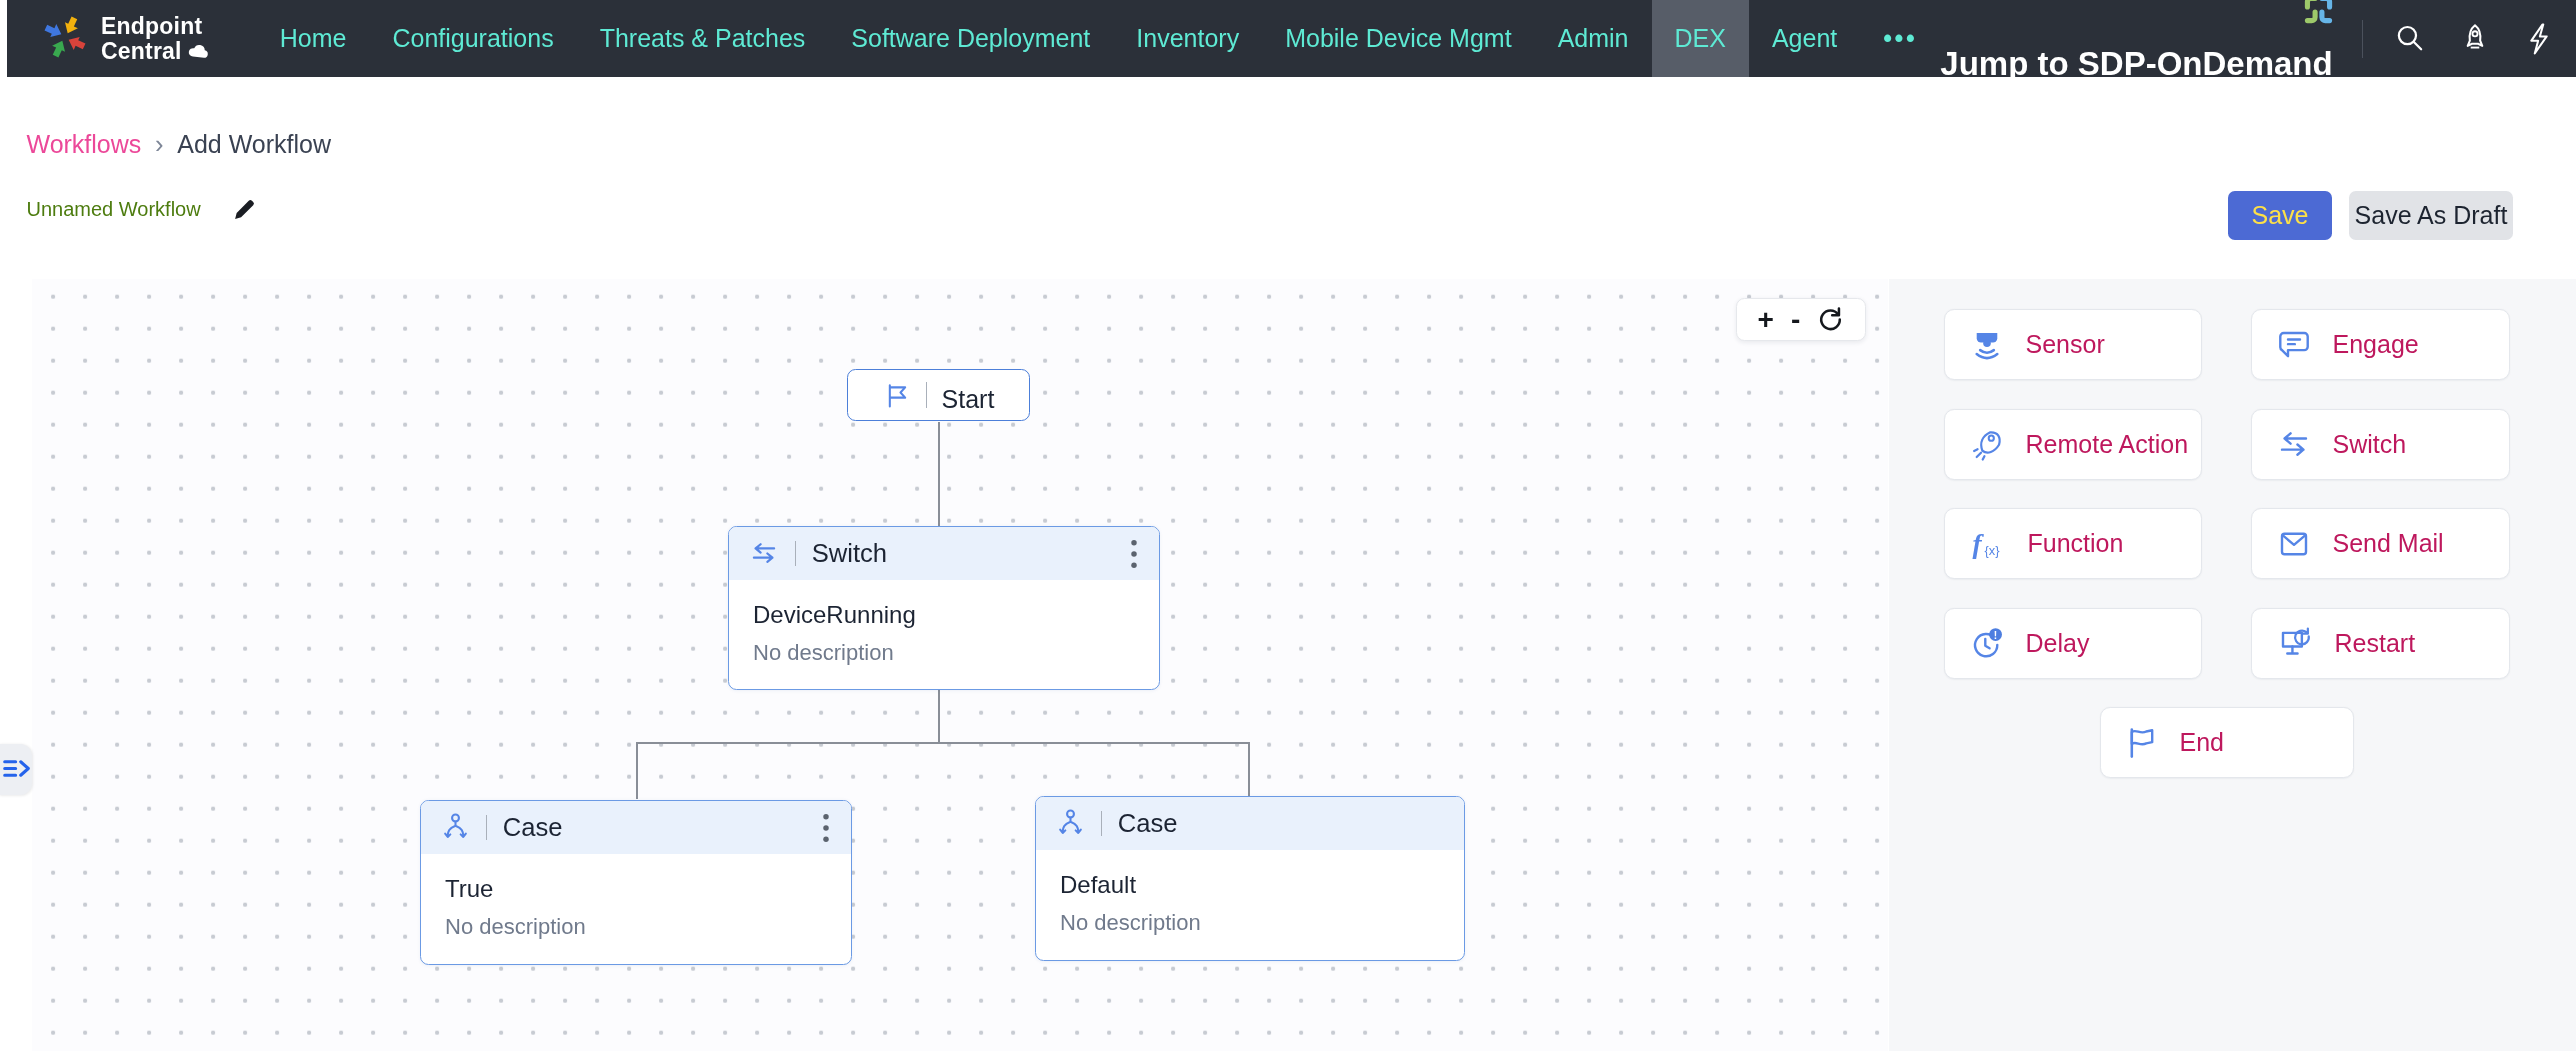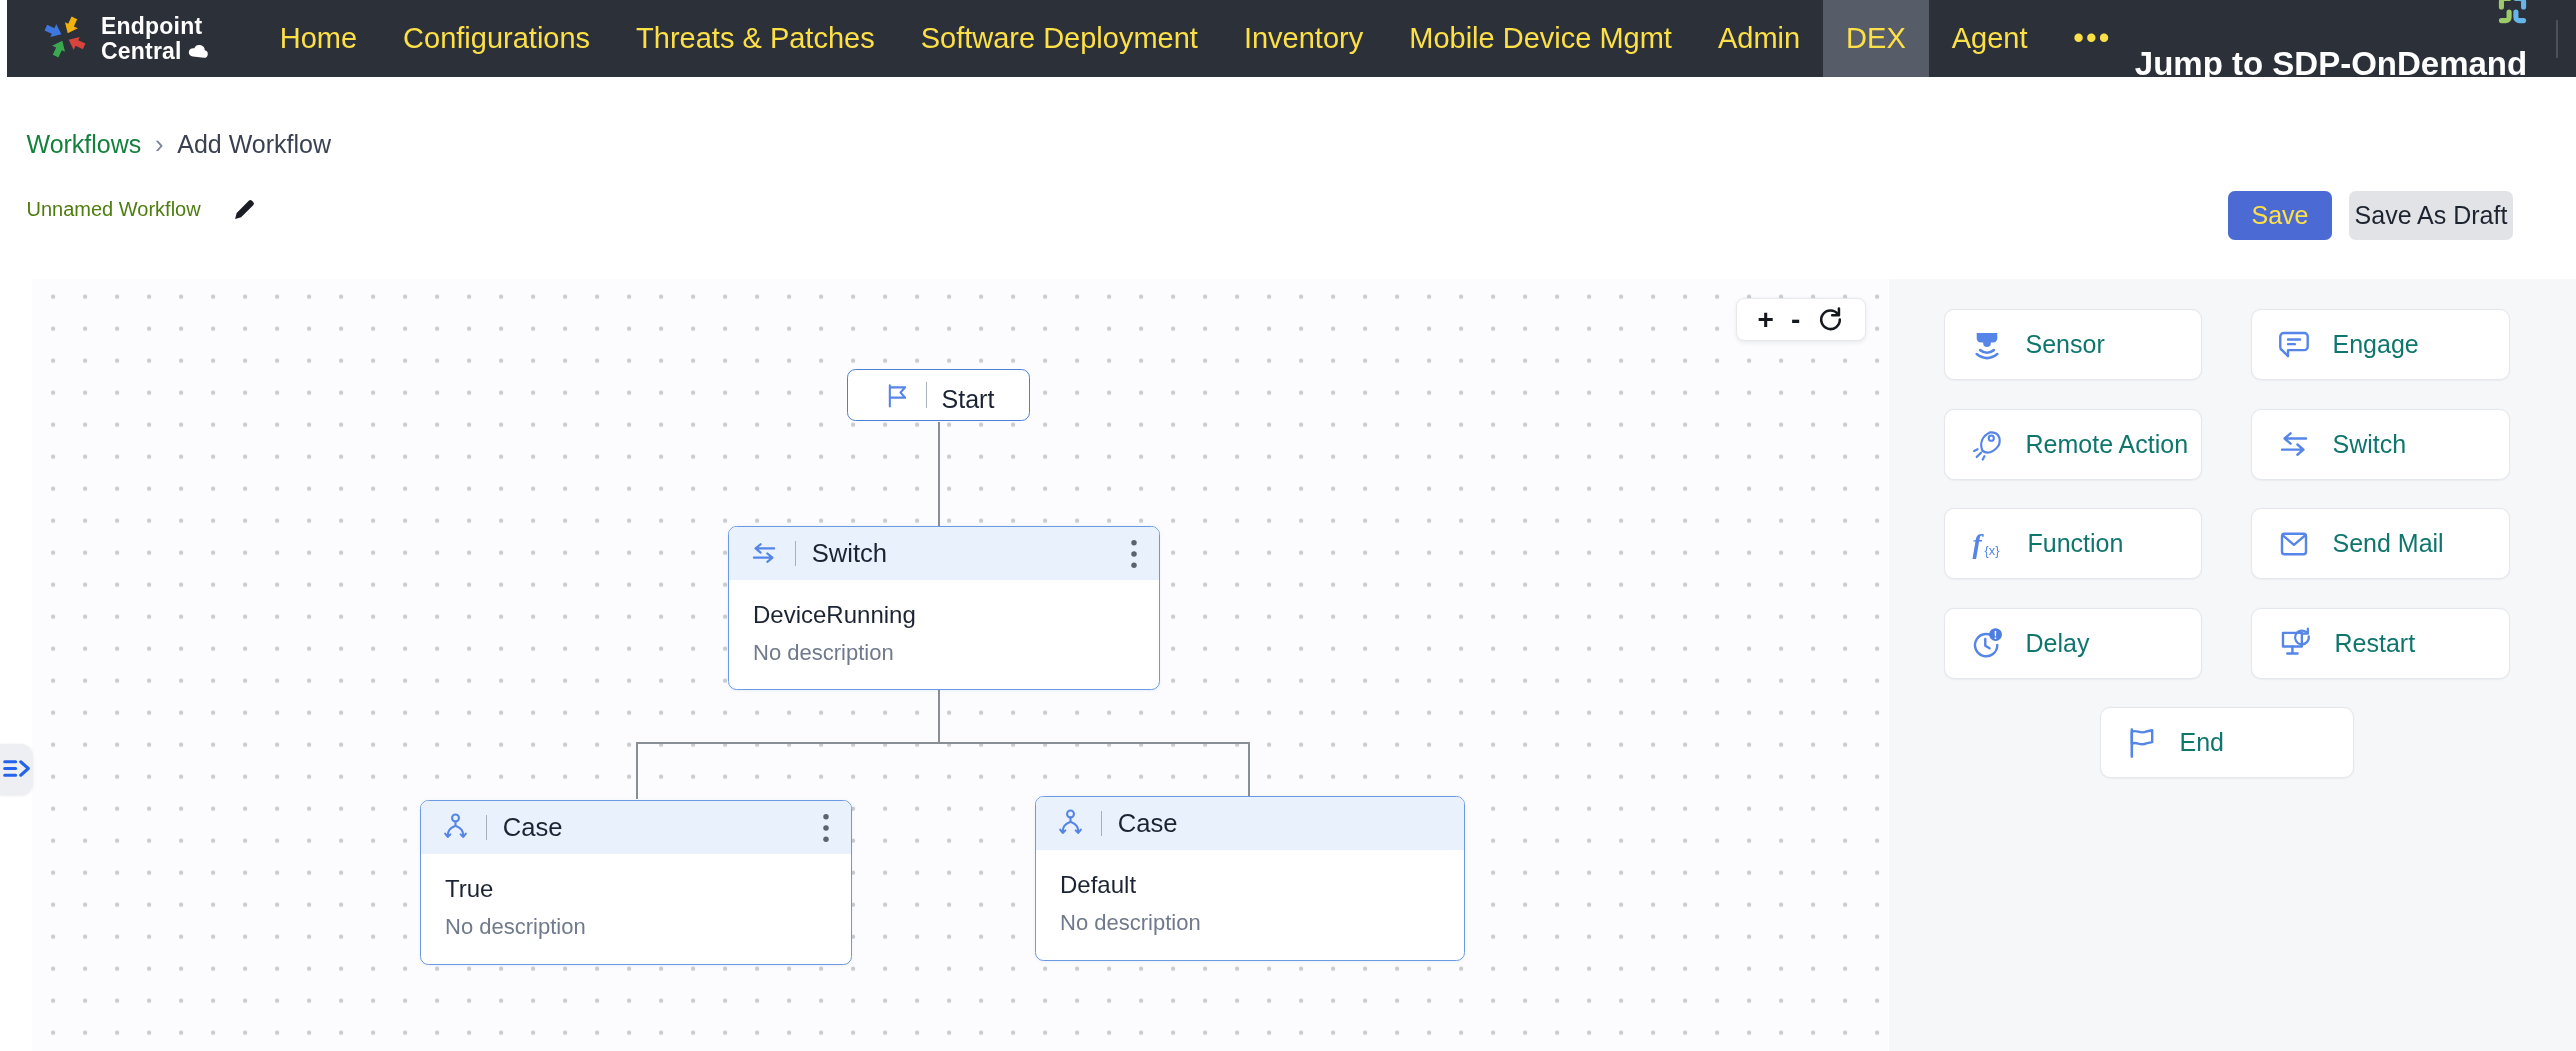--- a/index.html
+++ b/index.html
@@ -13,32 +13,32 @@
 
   
   .navbar {
     position:absolute; top:0; left:7px; width:2576px; height:77px;
     background:#2b3039; display:flex; align-items:center; color:#fff;
   }
   .brand { display:flex; align-items:center; gap:12px; margin-left:34px; }
   .brand-text { font-size:23px; font-weight:700; line-height:25px; color:#ffffff; letter-spacing:0.2px; }
   .brand-line2 { display:flex; align-items:center; gap:5.1px; }
   .nav-items { display:flex; align-items:center; margin-left:48px; height:77px; }
-  .nav-item { height:77px; display:flex; align-items:center; padding:0 23px; font-size:29px; color:#fde047; cursor:pointer; white-space:nowrap; }
+  .nav-item { height:77px; display:flex; align-items:center; padding:0 23px; font-size:25px; color:#5eead4; cursor:pointer; white-space:nowrap; }
   .nav-item.active { background:#575d68; }
   .nav-item.overflow { letter-spacing:2.6px; font-weight:700; }
   .nav-right { margin-left:auto; display:flex; align-items:center; gap:29px; margin-right:31px; }
   .jump-link { display:flex; align-items:flex-end; gap:12px; font-size:33px; font-weight:600; color:#ffffff; cursor:pointer; white-space:nowrap;flex-direction:column; }
   .nav-divider { width:1.7px; height:38px; background:#4b515c; }
   .icon-btn { display:flex; align-items:center; justify-content:center; cursor:pointer; }
   .avatar { width:50px; height:50px; border-radius:50%; background:#cdd3de; overflow:hidden; display:flex; align-items:flex-end; justify-content:center; }
 
   
   .breadcrumb { position:absolute; top:130px; left:26.5px; display:flex; align-items:center; gap:13.7px; font-size:25px; }
-  .crumb-parent { color:#15803d; cursor:pointer; }
+  .crumb-parent { color:#ec4899; cursor:pointer; }
   .crumb-sep { color:#7d8697; font-size:25.6px; }
   .crumb-current { color:#3a4252; }
   .page-title-row { position:absolute; top:195px; left:26.5px; display:flex; align-items:center; gap:29px; }
   .page-title { font-size:20px; color:#4d7c0f; font-weight:500; }
   .btn { display:flex; align-items:center; justify-content:center; border-radius:6.8px; font-size:25px; cursor:pointer; border:none; font-family:inherit; }
   .btn-save { position:absolute; top:191px; left:2228px; width:104px; height:49px; background:#4c6ad4; color:#fde047; }
   .btn-draft { position:absolute; top:191px; left:2349px; width:164px; height:49px; background:#e1e3e7; color:#1d2430; }
 
   
   .canvas {
@@ -89,21 +89,21 @@
   }
 
   
   .panel { position:absolute; left:1889px; top:279px; width:687px; height:772px; background:#f6f7f9; }
   .palette-card {
     position:absolute; width:258px; height:71px;
     background:#fff; border:0.9px solid #e4e7ec; border-radius:10.2px;
     display:flex; align-items:center; gap:20.5px; padding-left:24px;
     box-shadow:0 0.9px 1.7px rgba(20,30,50,.05); cursor:grab;
   }
-  .palette-label { font-size:25px; color:#0f766e; font-weight:500; white-space:nowrap; }
+  .palette-label { font-size:25px; color:#be185d; font-weight:500; white-space:nowrap; }
   .p-r1c1 { left:55px;  top:30px; }
   .p-r1c2 { left:362px; top:30px; width:259px; }
   .p-r2c1 { left:55px;  top:130px; }
   .p-r2c2 { left:362px; top:130px; width:259px; }
   .p-r3c1 { left:55px;  top:229px; }
   .p-r3c2 { left:362px; top:229px; width:259px; }
   .p-r4c1 { left:55px;  top:329px; }
   .p-r4c2 { left:362px; top:329px; width:259px; }
   .p-end  { left:211px; top:428px; width:254px; }
 

